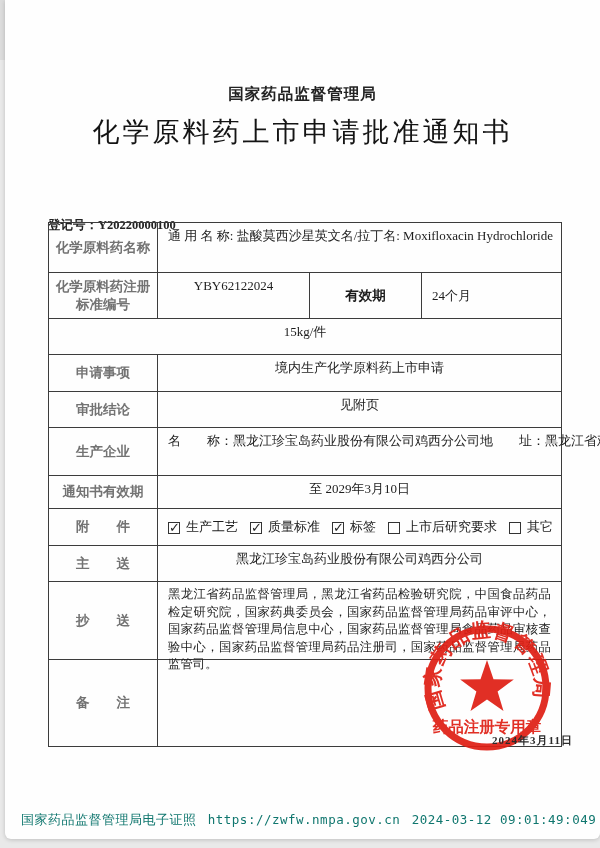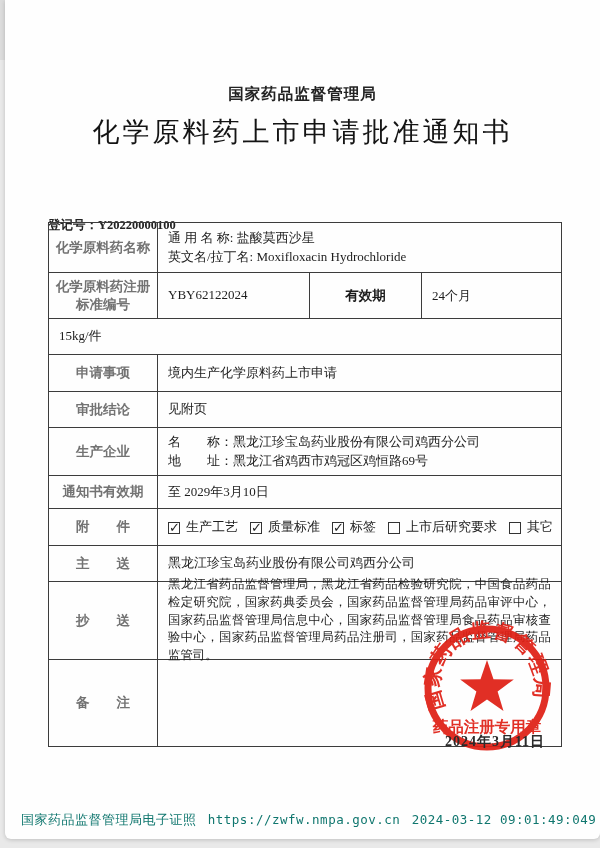--- a/index.html
+++ b/index.html
@@ -46,21 +46,21 @@
   .t-row:last-child { border-bottom: none; }
   .t-label {
     width: 109px; flex: 0 0 109px;
     border-right: 1px solid #3c3c3c;
     display: flex; align-items: center; justify-content: center;
     text-align: center;
     font-weight: 700; font-size: 13.5px; color: #737373;
     padding: 2px 6px; line-height: 1.3;
   }
   .t-content {
-    flex: 1; display: flex; flex-direction: column; justify-content: center;
+    flex: 1; display: flex; flex-direction: row; justify-content: center;
     padding: 4px 10px; line-height: 1.45; color: #1d1d1d;
   }
   .t-cell-mid {
     flex: 0 0 113px; border-left: 1px solid #3c3c3c; border-right: 1px solid #3c3c3c;
     display: flex; align-items: center; justify-content: center;
     font-weight: 700; font-size: 13.5px;
   }
   .t-cell-val { flex: 0 0 139px; display: flex; align-items: center; padding: 0 10px; }
   .two-line div { white-space: nowrap; }
   .cc-text { font-size: 12.4px; line-height: 1.42; text-align: justify; }
@@ -73,21 +73,21 @@
     font-size: 13px; line-height: 10px; text-align: center;
     font-family: "DejaVu Sans", sans-serif; color: #222;
     overflow: visible;
   }
   .cbx-label { margin-right: 6px; }
 
   
   .stamp { position: absolute; left: 399px; top: 605px; width: 166px; height: 166px; opacity: 0.93; pointer-events: none; }
   .stamp-date {
     position: absolute; left: 412px; top: 733px; width: 156px;
-    text-align: center; font-size: 14px; color: #2b2b2b; font-weight: 600;
+    text-align: right; font-size: 11px; color: #2b2b2b; font-weight: 600;
     letter-spacing: 1px;
   }
 
   
   .footer {
     position: absolute; left: 16px; bottom: 10px; width: 100%;
     color: #0f766e; font-size: 13px;
     letter-spacing: 0.5px;
   }
   .footer .mono { font-family: "DejaVu Sans Mono", "Liberation Mono", monospace; font-size: 12.5px; }

